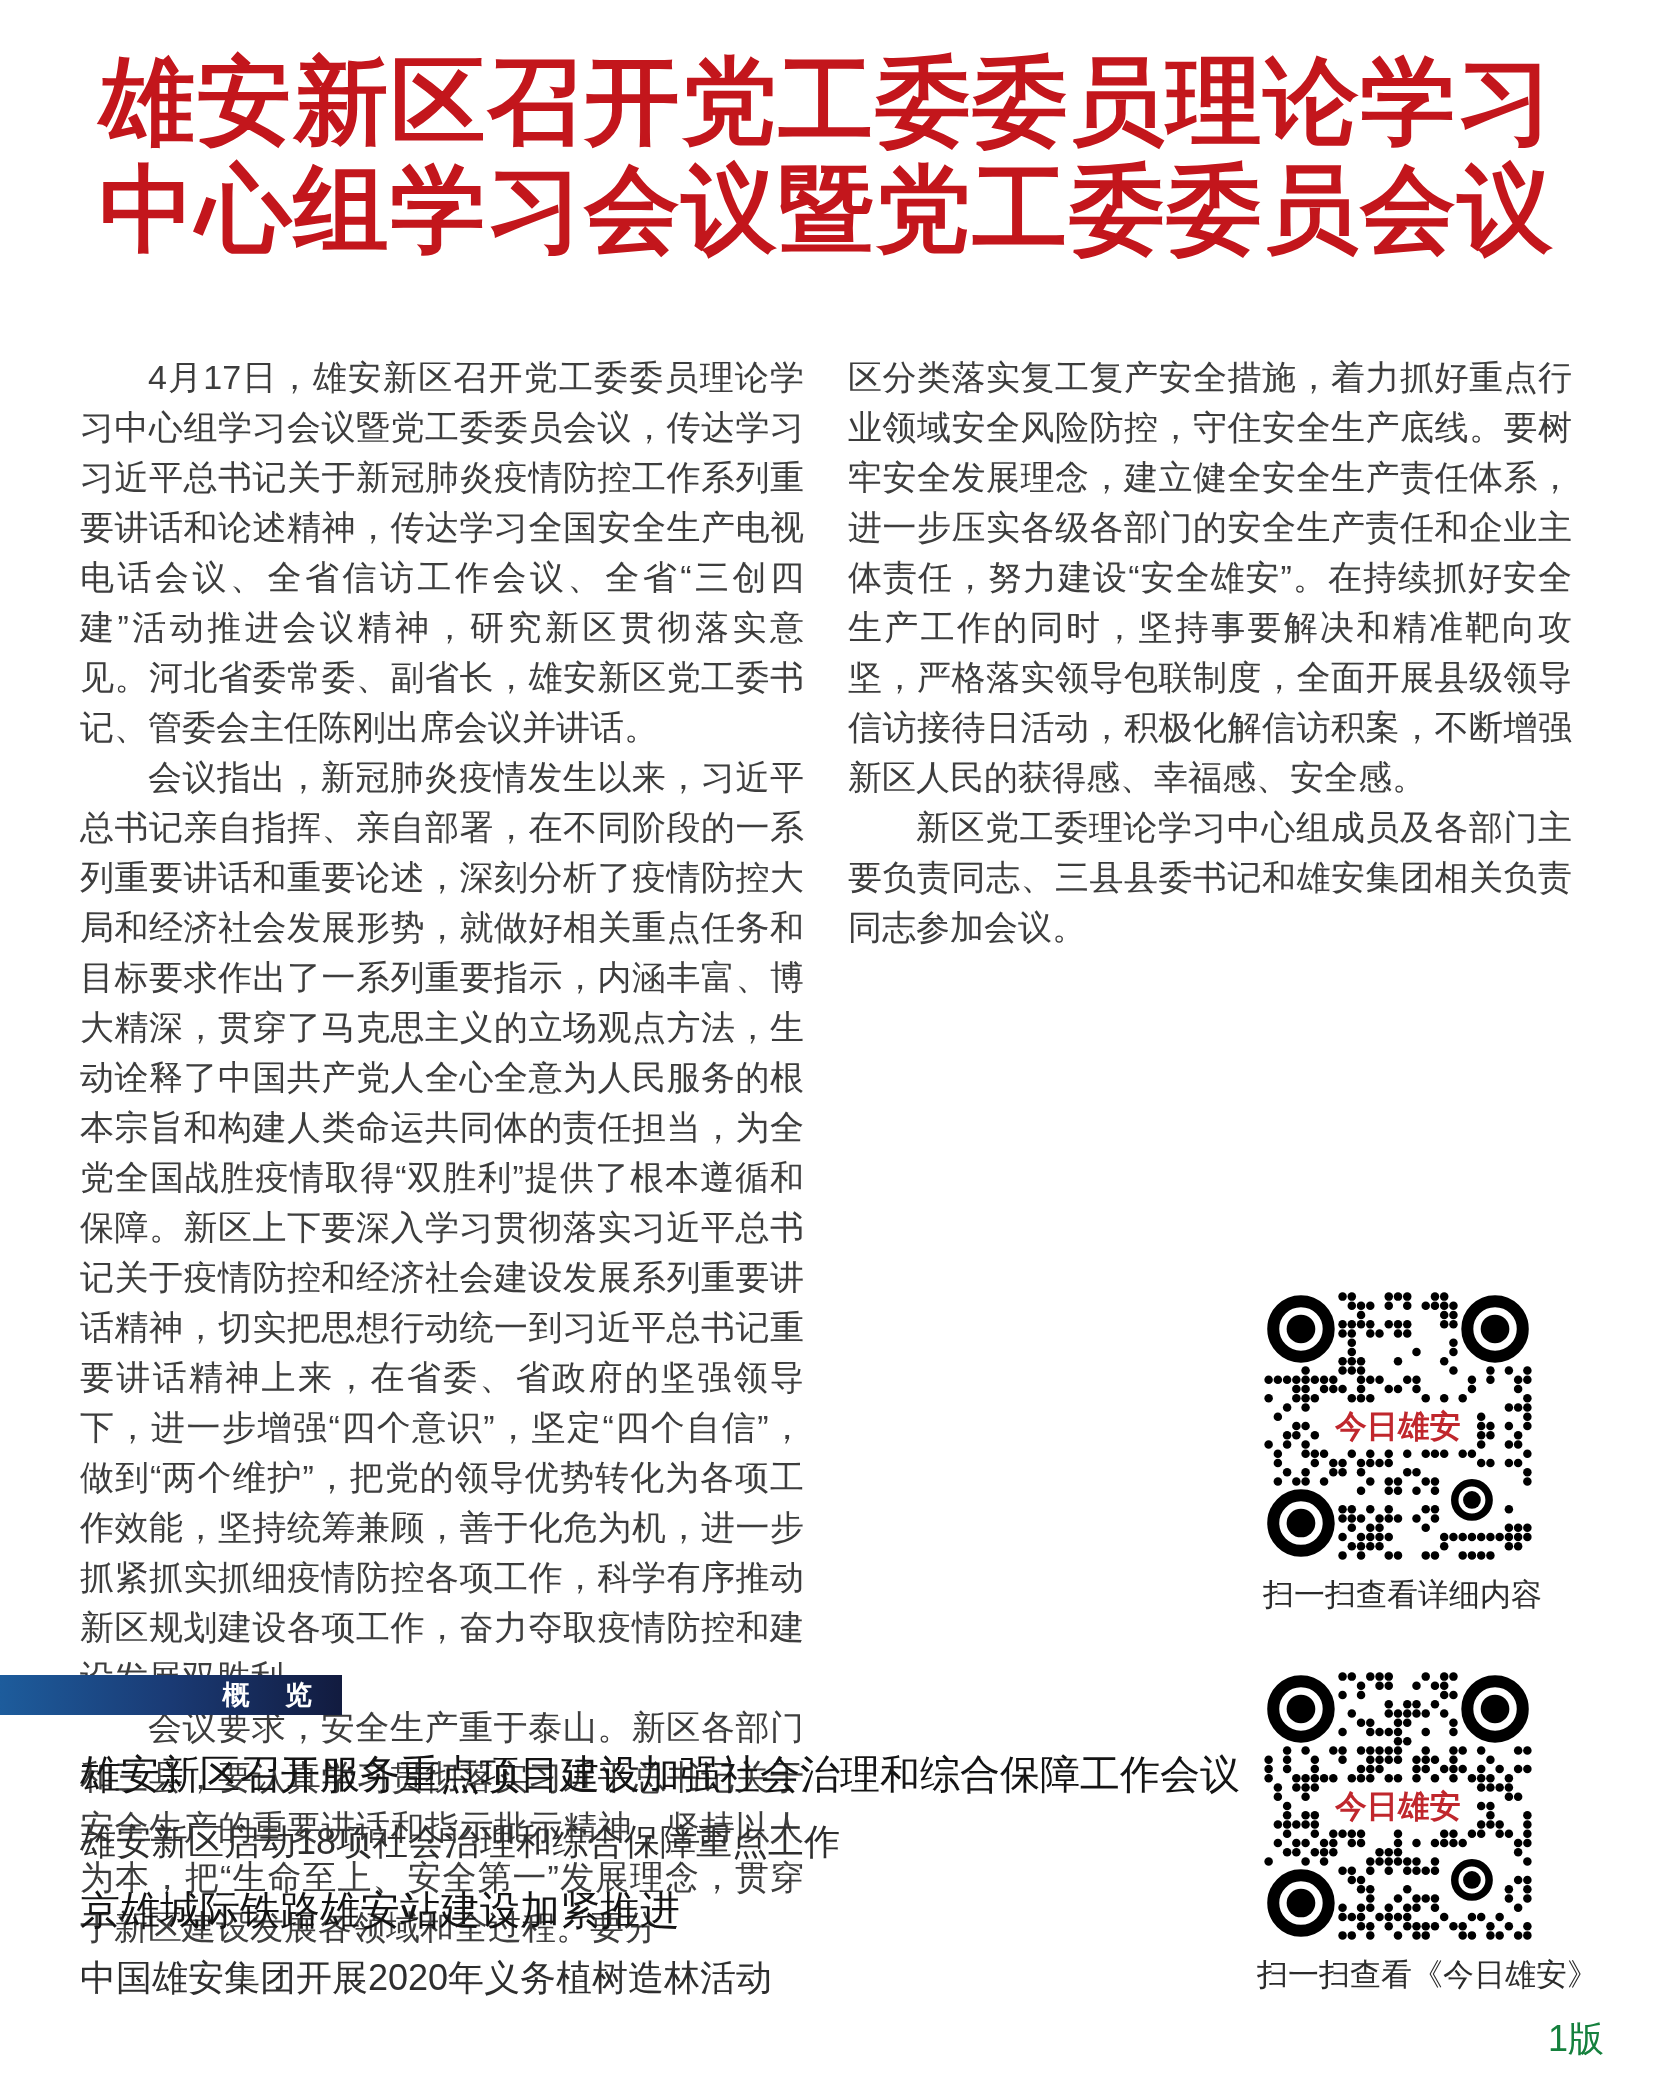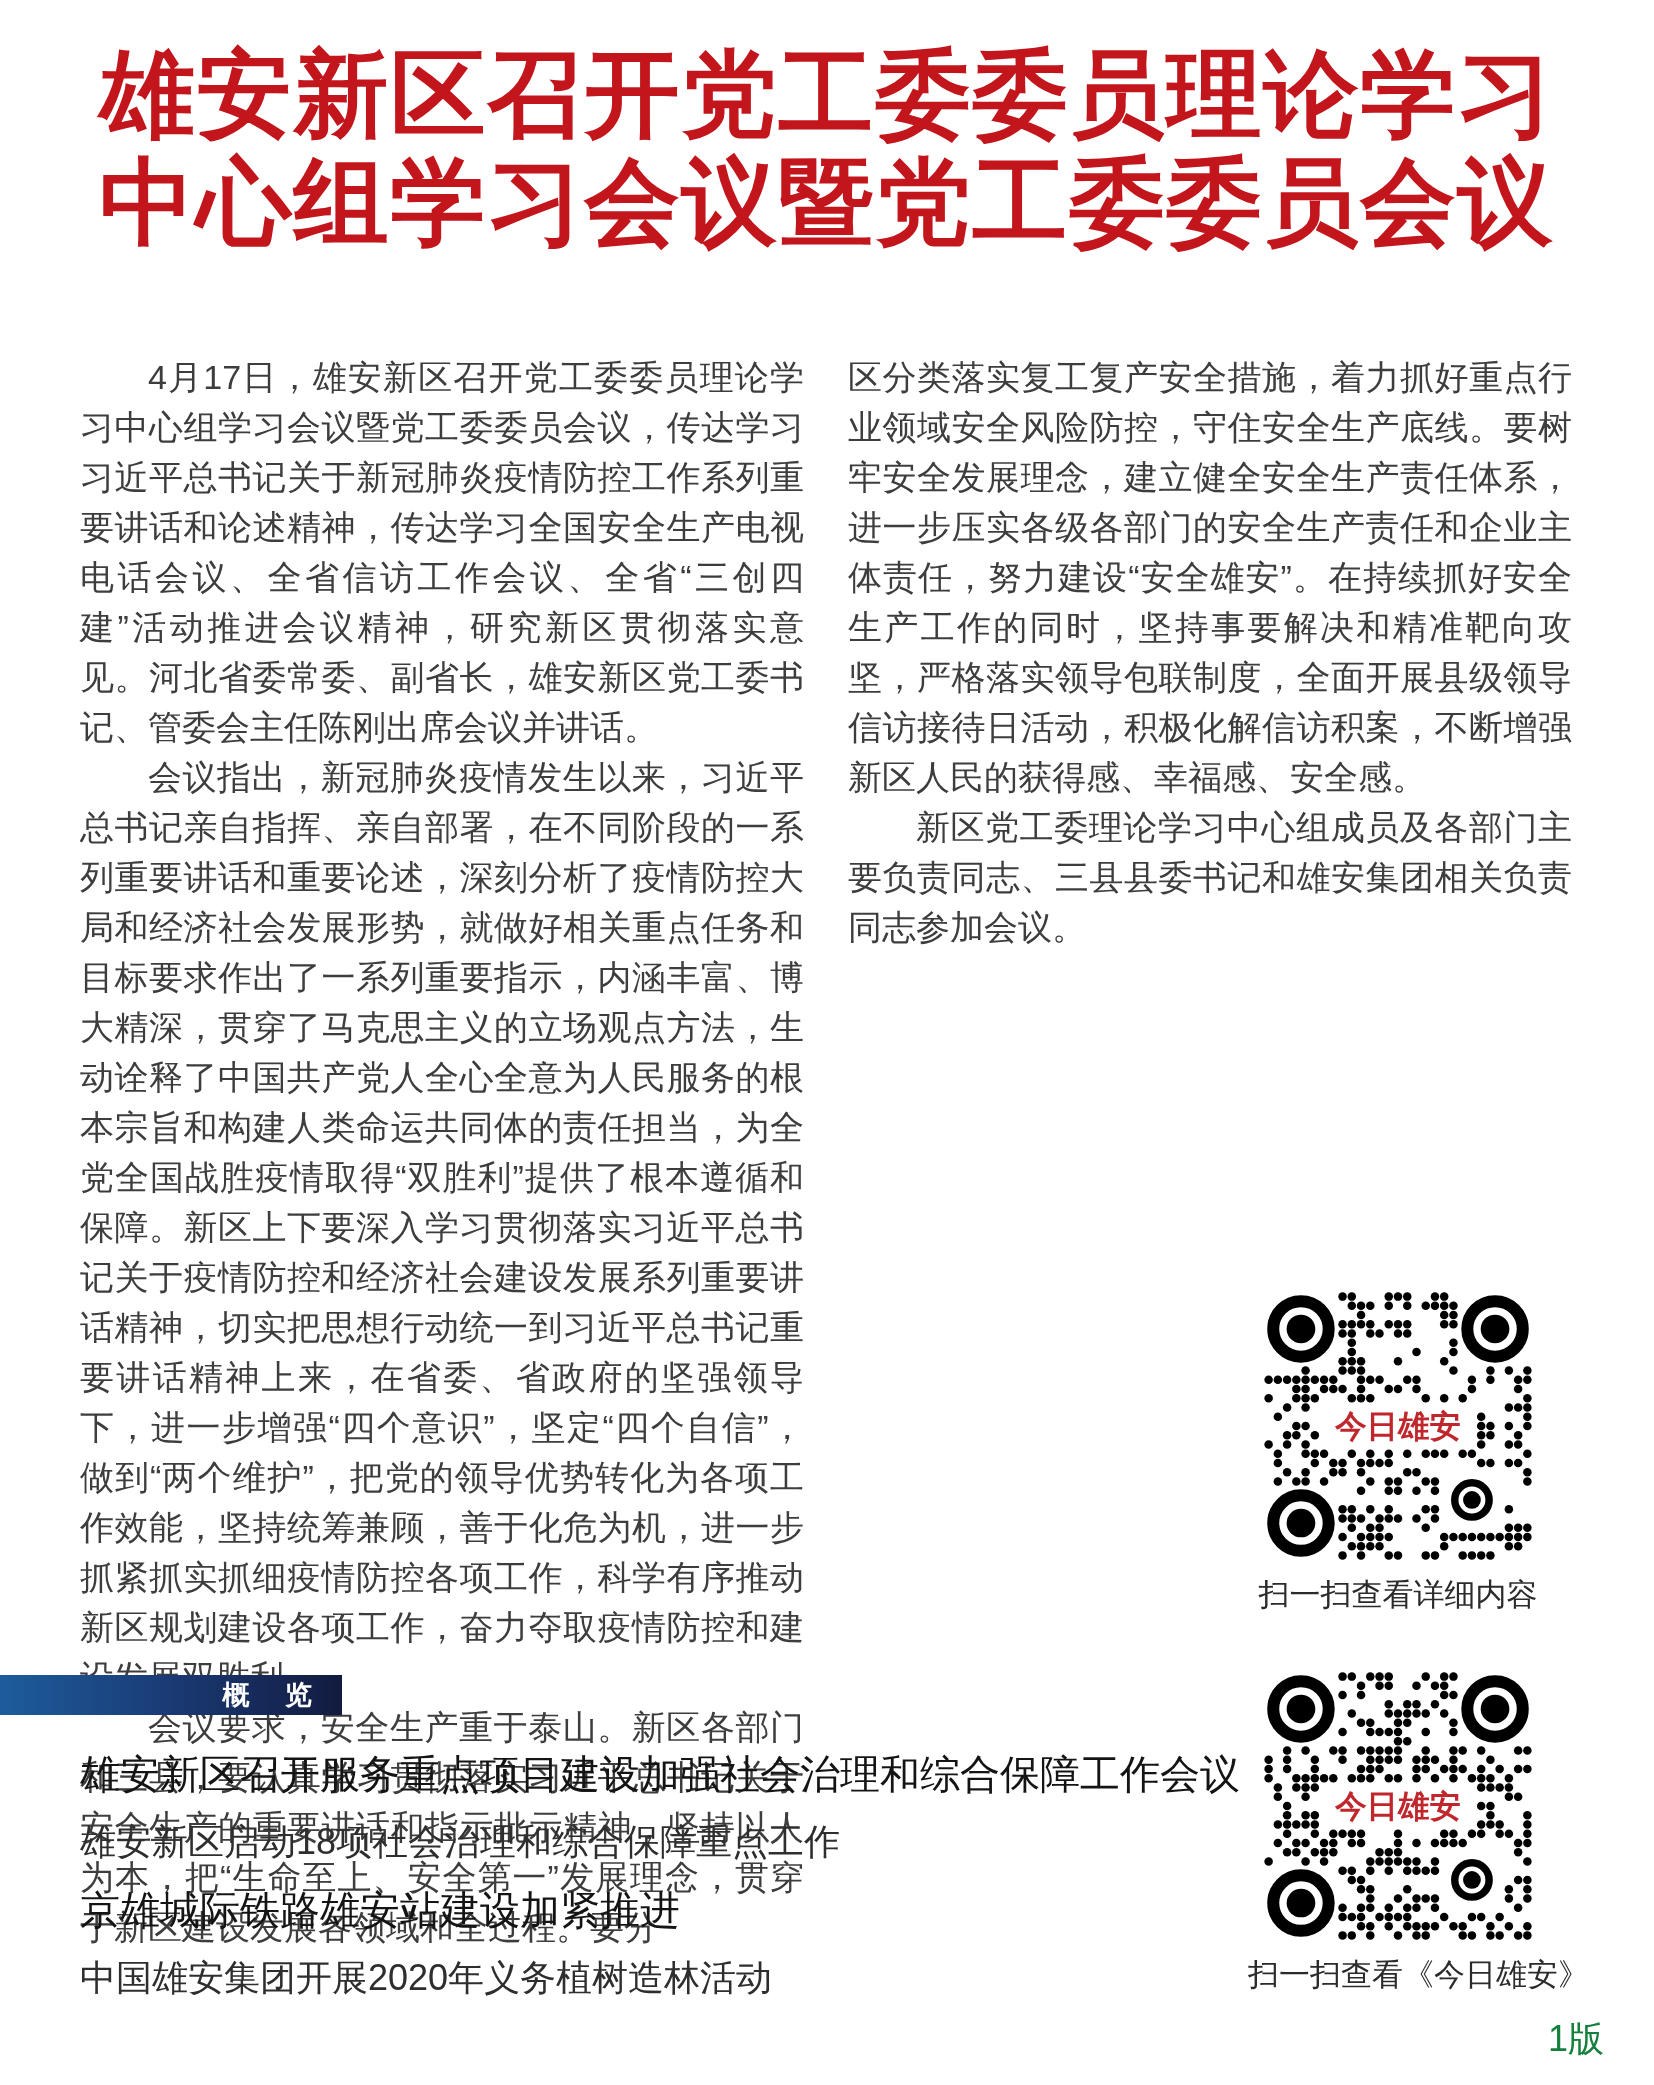--- a/index.html
+++ b/index.html
@@ -1,35 +1,35 @@
 <!DOCTYPE html>
 <html><head>
 <meta charset="utf-8">
 <style>
   html,body{margin:0;padding:0;background:#ffffff;}
   body{width:1654px;height:2085px;position:relative;overflow:hidden;
        font-family:"Liberation Sans",sans-serif;}
 
   
   .page-title{position:absolute;top:48px;left:40px;width:1574px;text-align:center;
-              color:#c3161c;font-family:Liberation Mono, monospace;font-weight:900;
+              color:#c3161c;font-family:Liberation Serif, serif;font-weight:900;
               font-size:95px;line-height:108px;letter-spacing:2px;}
 
   
   .article{position:absolute;top:352px;left:80px;width:1492px;display:flex;gap:44px;}
   .col{width:730px;font-size:34px;line-height:50px;color:#3d3d3d;text-align:justify;
        text-justify:inter-ideograph;}
   .col p{margin:0;text-indent:2em;}
   .col p.no-indent{text-indent:0;}
   .source-line{text-align:right;text-indent:0 !important;color:#3d3d3d;}
 
   
   .qr-block{position:absolute;width:300px;text-align:center;}
   .qr-block svg.qr{width:268px;height:268px;display:block;margin:0 auto;}
-  .qr-caption{font-size:31px;color:#2b2b2b;margin-top:14px;white-space:nowrap;}
+  .qr-caption{font-size:31px;color:#2b2b2b;margin-top:14px;white-space:nowrap;margin-left:9px;}
   .qr-label{fill:#c0272d;}
   #qr-top{left:1248px;top:1292px;}
   #qr-bottom{left:1248px;top:1672px;}
 
   
   .overview-bar{position:absolute;left:0;top:1675px;width:342px;height:40px;
                 background:linear-gradient(90deg,#1d5c9c 0%,#1a3a74 50%,#121b3f 100%);}
   .overview-label{position:absolute;right:16px;top:0;height:40px;line-height:40px;
                   color:#ffffff;font-weight:bold;font-size:27px;letter-spacing:14px;}
   .headlines{position:absolute;left:80px;top:1740px;width:1160px;}

